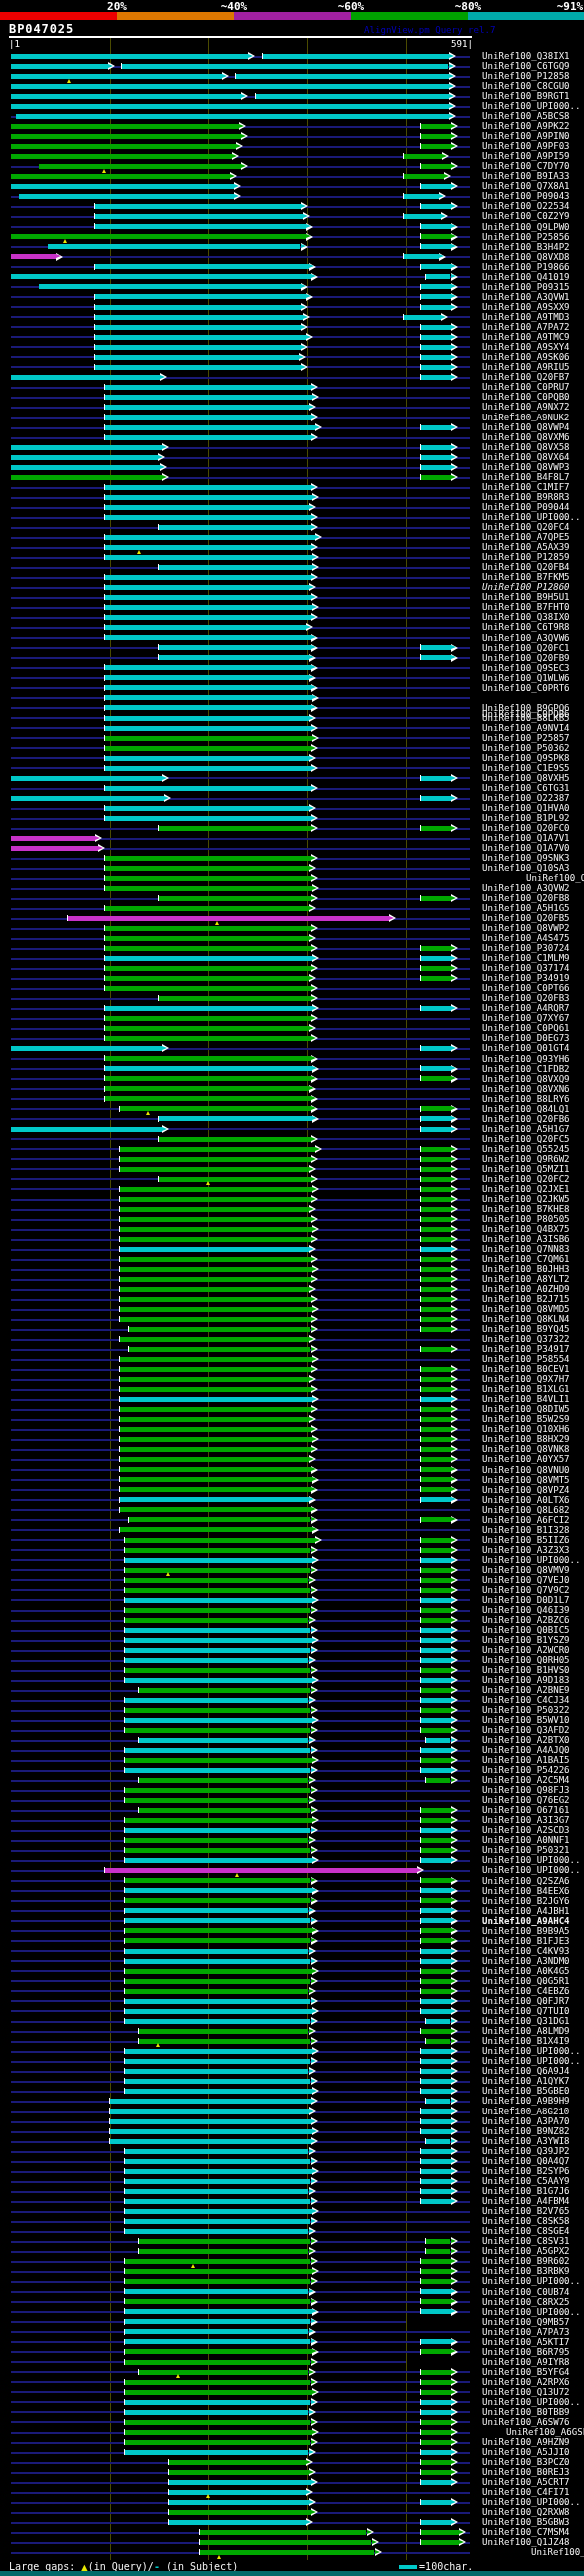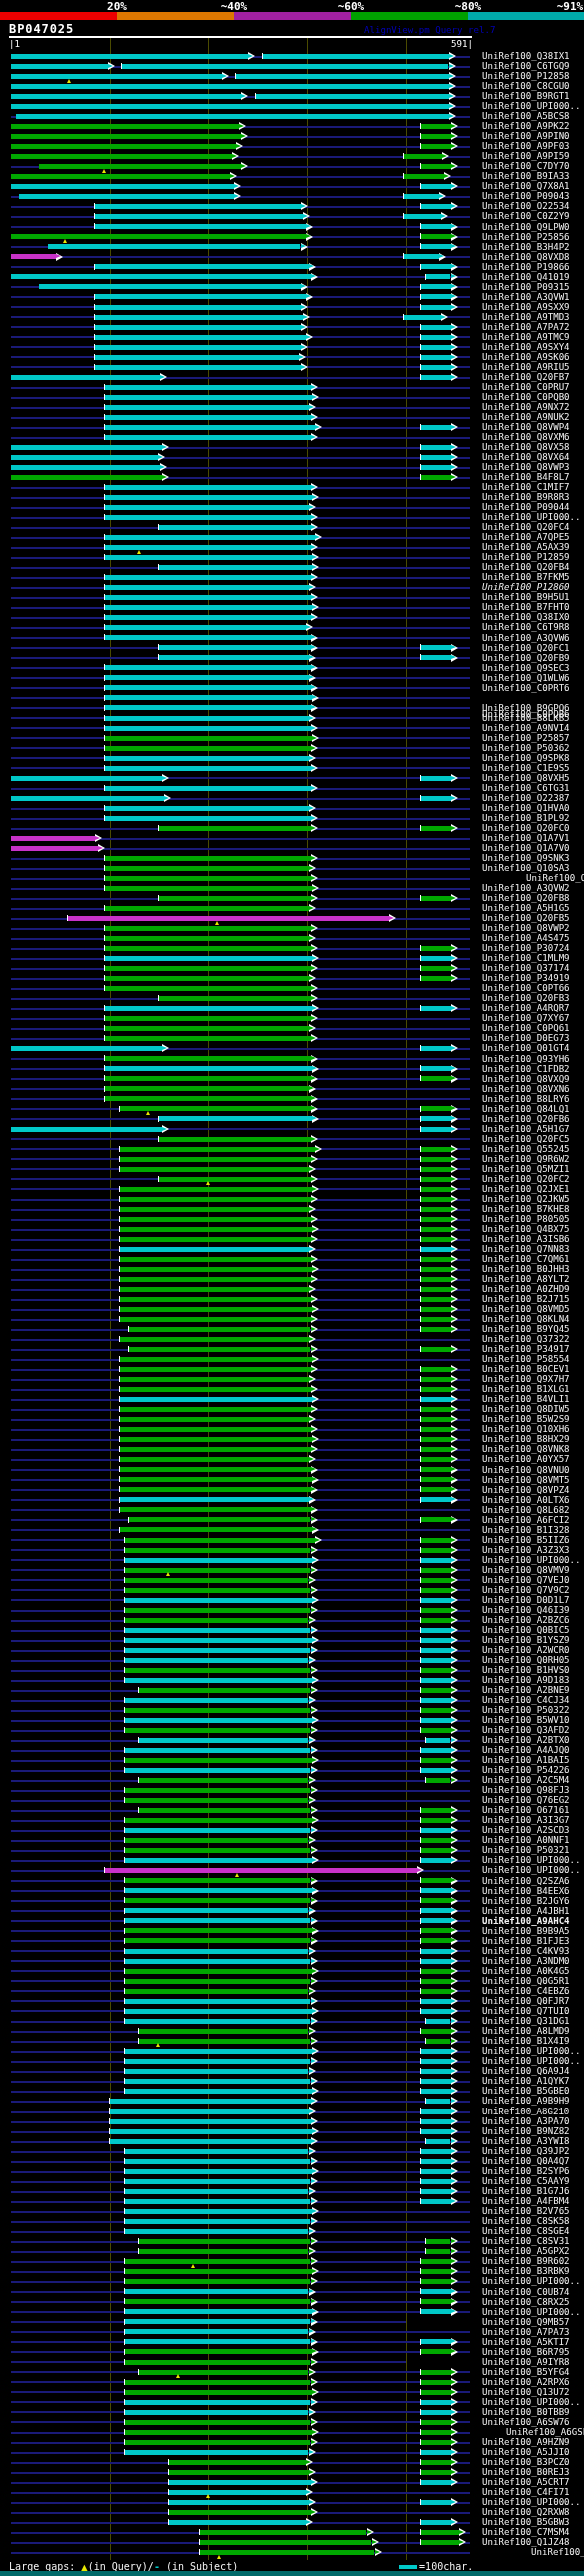--- a/index.html
+++ b/index.html
@@ -450,21 +450,21 @@
         <div class="arrow-outer" style="left: 309px; top: 403px;"></div>
         <div class="arrow-inner" style="left: 309px; top: 405px; border-left: 5.5px solid rgb(0, 200, 200);"></div>
         <div class="row-label" style="left: 482px; top: 403px;">UniRef100_A9NX72</div>
       </div>
       <div>
         <div class="subjline" style="left: 11px; top: 417px; width: 459px;"></div>
         <div class="hsp" style="left: 105px; top: 415px; width: 206px; background: rgb(0, 200, 200);"></div>
         <div class="tick" style="left: 104px; top: 414px;"></div>
         <div class="arrow-outer" style="left: 311px; top: 413px;"></div>
         <div class="arrow-inner" style="left: 311px; top: 415px; border-left: 5.5px solid rgb(0, 200, 200);"></div>
-        <div class="row-label" style="left: 482px; top: 413px;">UniRef100_A9NUK2</div>
+        <div class="row-label" style="left: 482px; top: 413px; font-family: Liberation Mono, monospace;">UniRef100_A9NUK2</div>
       </div>
       <div>
         <div class="subjline" style="left: 11px; top: 427px; width: 459px;"></div>
         <div class="hsp" style="left: 105px; top: 425px; width: 211px; background: rgb(0, 200, 200);"></div>
         <div class="tick" style="left: 104px; top: 424px;"></div>
         <div class="arrow-outer" style="left: 315px; top: 423px;"></div>
         <div class="arrow-inner" style="left: 315px; top: 425px; border-left: 5.5px solid rgb(0, 200, 200);"></div>
         <div class="hsp" style="left: 421px; top: 425px; width: 30px; background: rgb(0, 200, 200);"></div>
         <div class="tick" style="left: 420px; top: 424px;"></div>
         <div class="arrow-outer" style="left: 451px; top: 423px;"></div>

